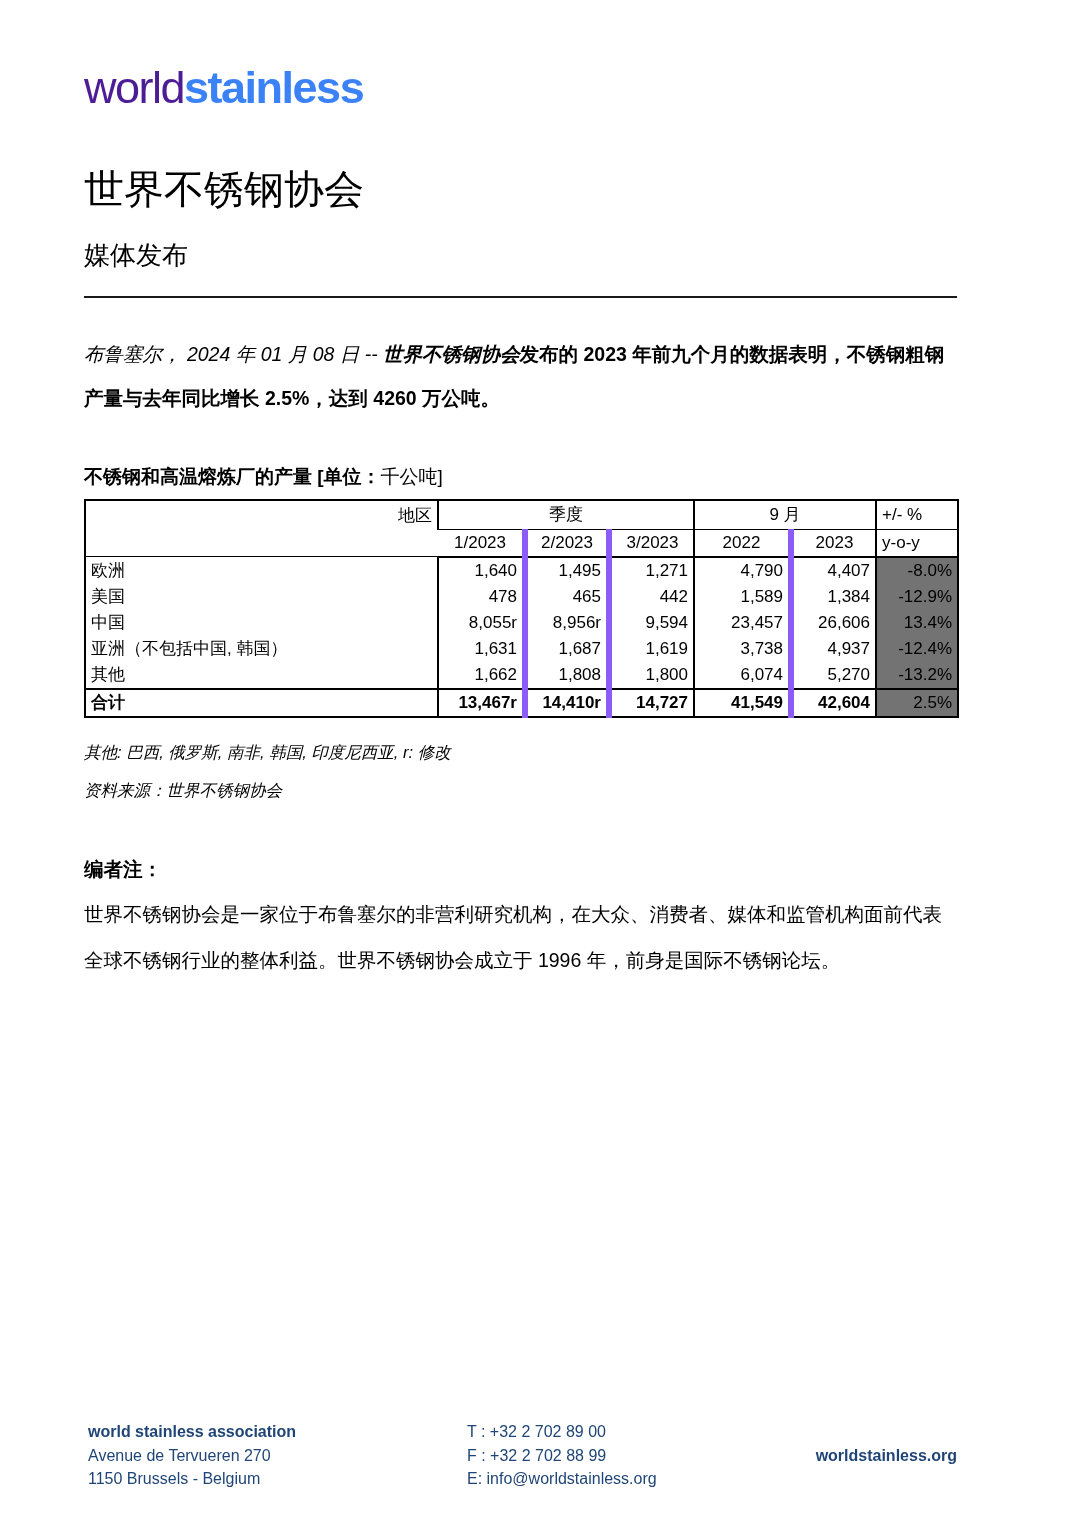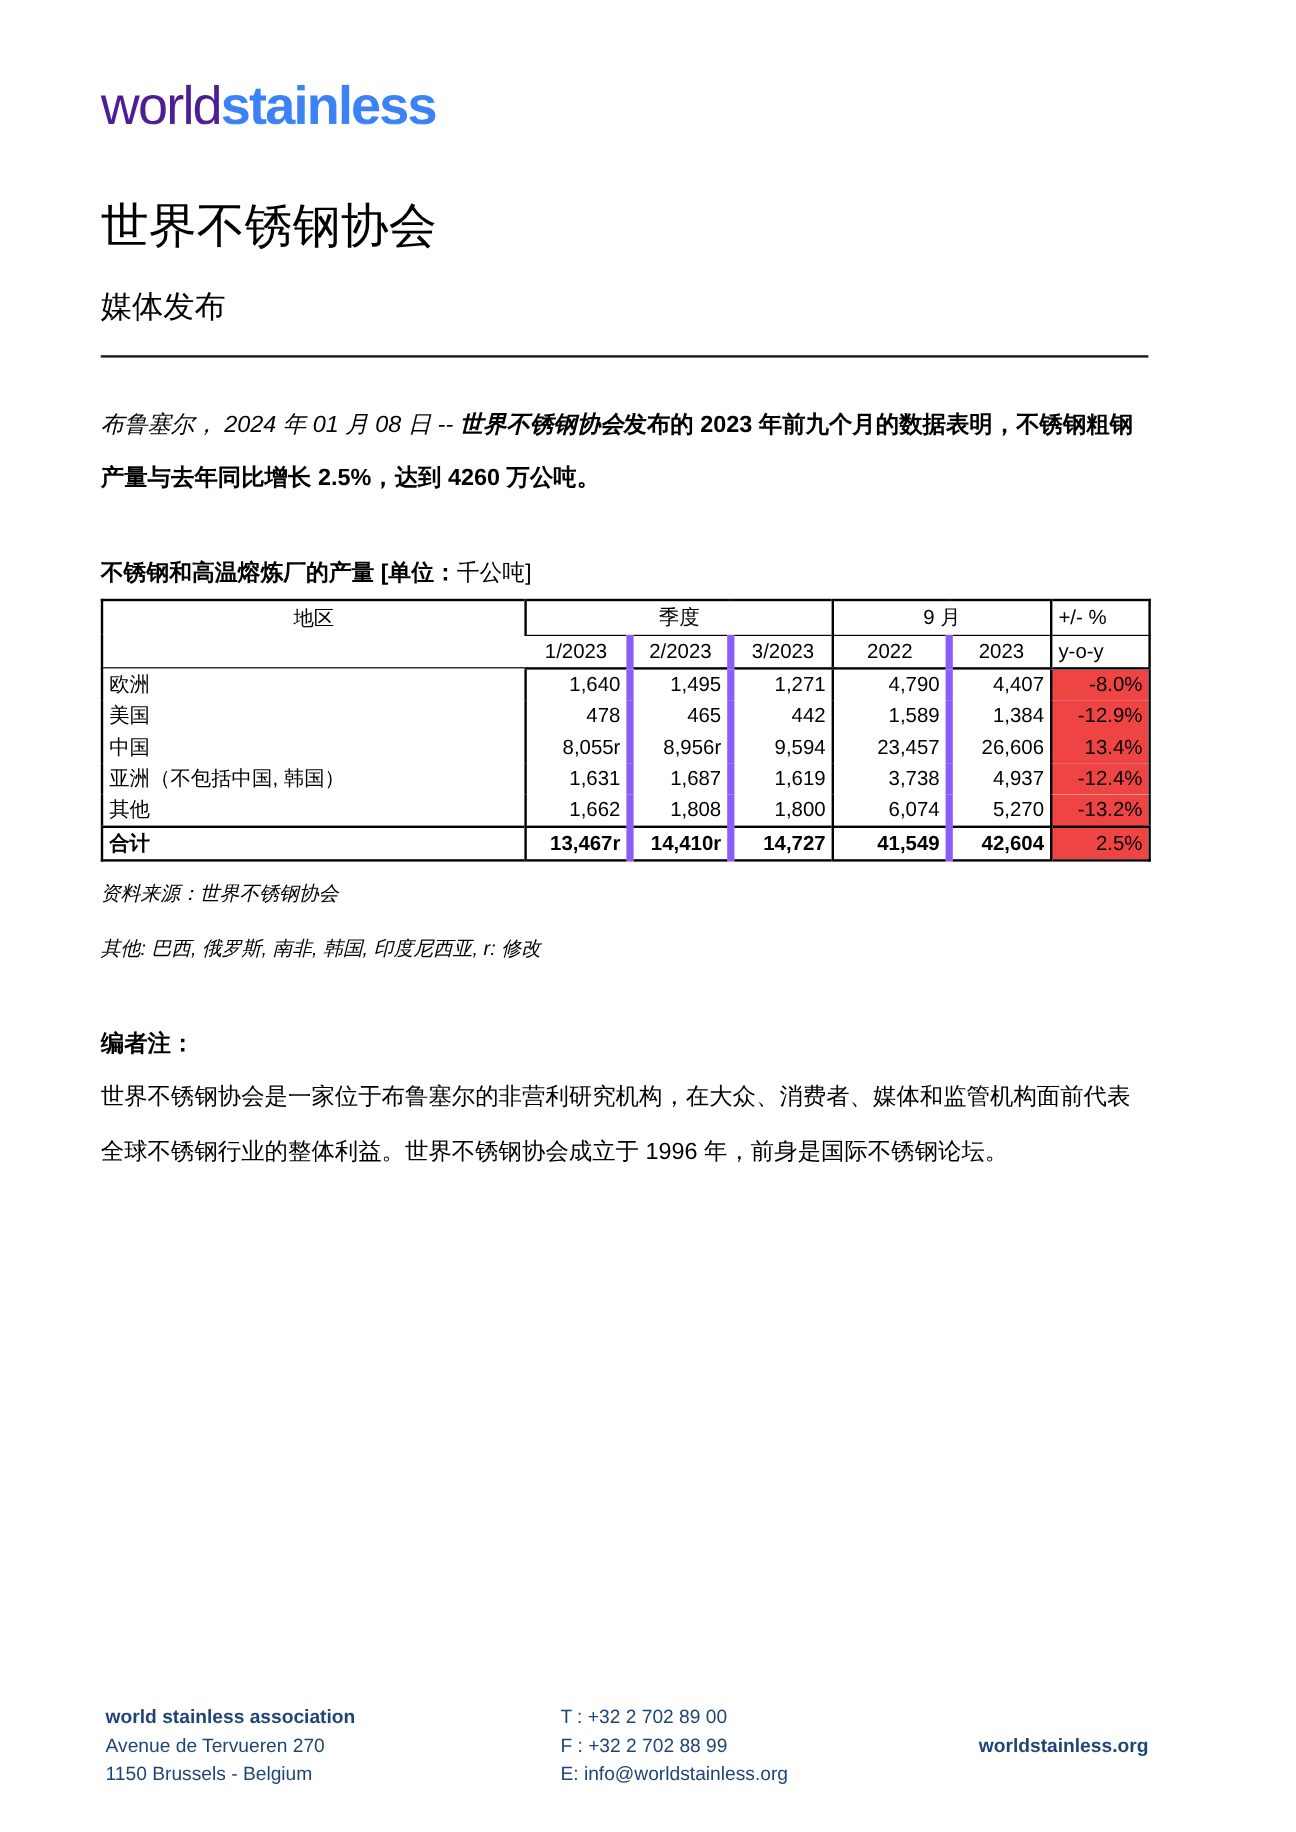--- a/index.html
+++ b/index.html
@@ -46,29 +46,29 @@
   }
   table.prod th, table.prod td {
     padding: 0 5px; height: 26px; line-height: 26px;
     font-weight: 400; overflow: hidden; white-space: nowrap;
     border-left: 6px solid #8b5cf6;
   }
   table.prod th:first-child, table.prod td:first-child { border-left: none; }
   table.prod .gl { border-left: 2px solid #000; }
   table.prod thead tr.grp th { height: 28px; line-height: 28px; border-bottom: 1px solid #000; }
   table.prod th.region-h {
-    border-bottom: 2px solid #000; vertical-align: top; text-align: center;
+    border-bottom: 2px solid #000; vertical-align: top; text-align: right;
     line-height: 26px; padding-top: 1px;
   }
   table.prod thead tr.sub th { border-bottom: 2px solid #000; }
   table.prod .ctr { text-align: center; }
   table.prod .lft { text-align: left; }
   table.prod .num { text-align: right; }
   table.prod td.region { text-align: left; }
-  table.prod .gray { background: #ef4444; }
+  table.prod .gray { background: #737373; }
   table.prod tr.total td { font-weight: 700; border-top: 2px solid #000; }
   table.prod tr.total td.reg-total { font-weight: 700; }
   table.prod tr.total td.pct-total { font-weight: 400; }
 
   
   .fn { font-style: italic; font-size: 16.5px; margin: 0; }
   .fn-1 { margin-top: 24px; }
   .fn-2 { margin-top: 16px; }
 
   
@@ -182,22 +182,22 @@
         <td class="num gl">13,467r</td>
         <td class="num">14,410r</td>
         <td class="num">14,727</td>
         <td class="num gl">41,549</td>
         <td class="num">42,604</td>
         <td class="num gl gray pct-total">2.5%</td>
       </tr>
     </tbody>
   </table>
 
+  <p class="fn fn-1">其他: 巴西, 俄罗斯, 南非, 韩国, 印度尼西亚, r: 修改</p>
   <p class="fn fn-2">资料来源：世界不锈钢协会</p>
-  <p class="fn fn-1">其他: 巴西, 俄罗斯, 南非, 韩国, 印度尼西亚, r: 修改</p>
 
   <p class="ed-head">编者注：</p>
   <p class="ed-body">世界不锈钢协会是一家位于布鲁塞尔的非营利研究机构，在大众、消费者、媒体和监管机构面前代表全球不锈钢行业的整体利益。世界不锈钢协会成立于 1996 年，前身是国际不锈钢论坛。</p>
 
   <div class="footer">
     <div class="f-col1">
       <div class="f-bold">world stainless association</div>
       <div>Avenue de Tervueren 270</div>
       <div>1150 Brussels - Belgium</div>
     </div>

